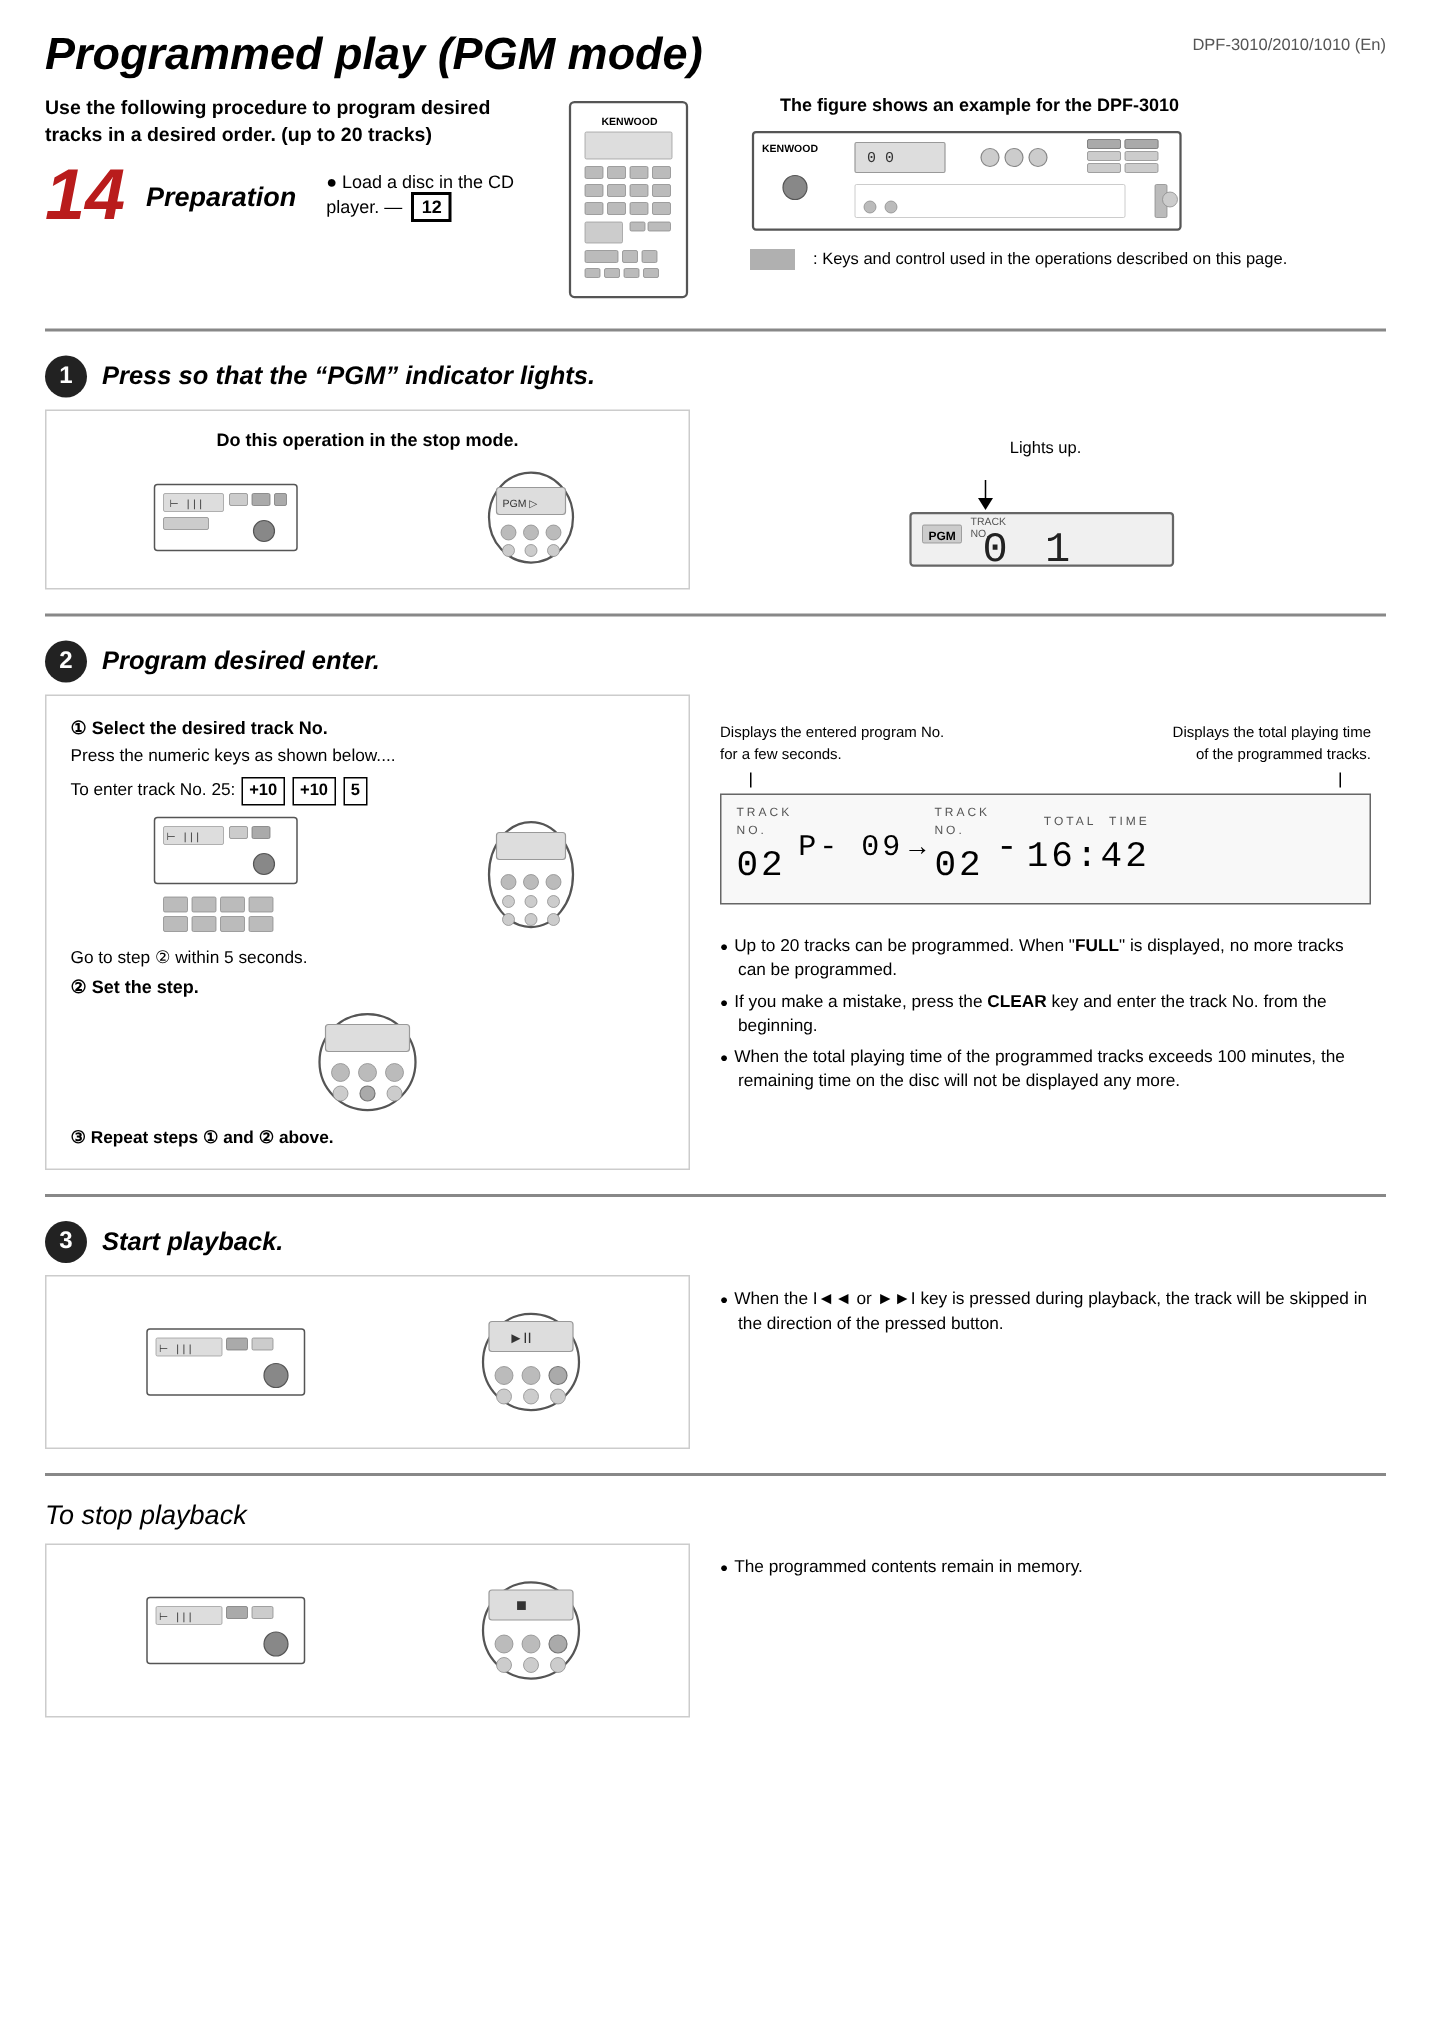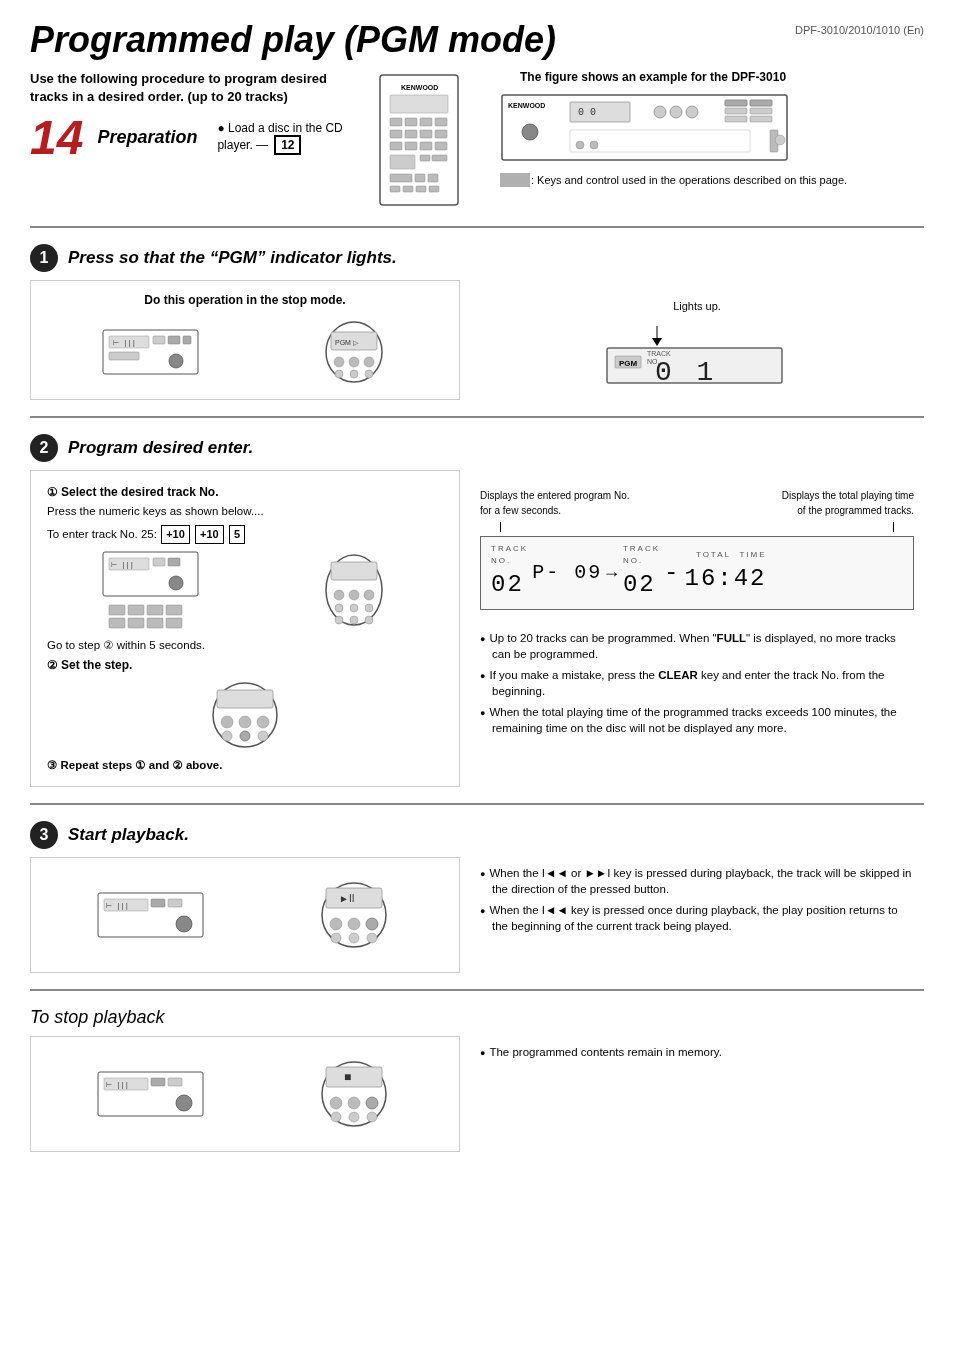--- a/index.html
+++ b/index.html
@@ -14,21 +14,21 @@
 
     .page {
       width: 954px;
       min-height: 1351px;
       padding: 20px 30px;
       position: relative;
     }
 
     
     .main-title {
-      font-size: 36px;
+      font-size: 30px;
       font-weight: bold;
       font-style: italic;
       margin-bottom: 6px;
       line-height: 1.1;
     }
 
     .model-ref {
       position: absolute;
       top: 24px;
       right: 30px;
@@ -116,21 +116,21 @@
       font-weight: bold;
       font-size: 12px;
       margin-bottom: 6px;
       margin-left: 20px;
     }
 
     .legend-row {
       display: flex;
       align-items: center;
       margin-top: 8px;
-      gap: 1px;
+      gap: 12px;
       font-size: 11px;
     }
 
     .legend-box {
       width: 30px;
       height: 14px;
       background: #b0b0b0;
       display: inline-block;
     }
 
@@ -597,21 +597,20 @@
             <circle cx="58" cy="44" r="6" fill="#aaa" stroke="#777" stroke-width="0.8"></circle>
             <circle cx="22" cy="58" r="5" fill="#ccc" stroke="#888" stroke-width="0.5"></circle>
             <circle cx="40" cy="58" r="5" fill="#ccc" stroke="#888" stroke-width="0.5"></circle>
             <circle cx="58" cy="58" r="5" fill="#ccc" stroke="#888" stroke-width="0.5"></circle>
           </svg>
         </div>
       </div>
 
       <div class="step-right">
         <p class="note-bullet">When the I◄◄ or ►►I key is pressed during playback,  the track will be skipped in the direction of the  pressed button.</p>
-        <p class="note-bullet">When the I◄◄ key is pressed once during playback,  the play position returns to the beginning of the current  track being played.</p>
       </div>
     </div>
   </div>
 
   <hr class="divider">
 
   <div class="to-stop-section">
     <h2 class="to-stop-header section-italic-title">To stop playback</h2>
 
     <div class="step-body">

